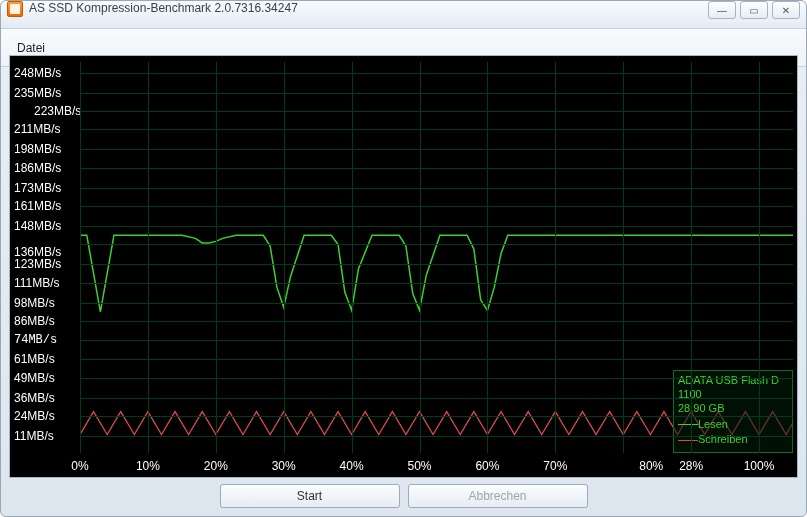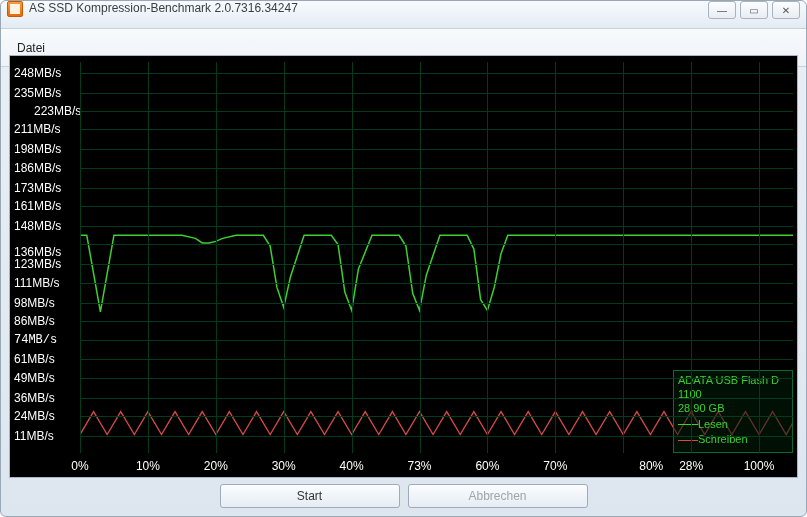--- a/index.html
+++ b/index.html
@@ -217,21 +217,21 @@
         <div class="x-label" style="left: 0%;">0%</div>
         <div class="grid-v" style="left: 9.52381%;"></div>
         <div class="x-label" style="left: 9.52381%;">10%</div>
         <div class="grid-v" style="left: 19.0476%;"></div>
         <div class="x-label" style="left: 19.0476%;">20%</div>
         <div class="grid-v" style="left: 28.5714%;"></div>
         <div class="x-label" style="left: 28.5714%;">30%</div>
         <div class="grid-v" style="left: 38.0952%;"></div>
         <div class="x-label" style="left: 38.0952%; margin-top: 20px;">40%</div>
         <div class="grid-v" style="left: 47.619%;"></div>
-        <div class="x-label" style="left: 47.619%;">73%</div>
+        <div class="x-label" style="left: 47.619%;">50%</div>
         <div class="grid-v" style="left: 57.1429%;"></div>
         <div class="x-label" style="left: 57.1429%;">60%</div>
         <div class="grid-v" style="left: 66.6667%;"></div>
         <div class="x-label" style="left: 66.6667%;">70%</div>
         <div class="grid-v" style="left: 76.1905%;"></div>
         <div class="x-label" style="left: 76.1905%; margin-left: 28px;">80%</div>
         <div class="grid-v" style="left: 85.7143%;"></div>
         <div class="x-label" style="left: 85.7143%;">28%</div>
         <div class="grid-v" style="left: 95.2381%;"></div>
         <div class="x-label" style="left: 95.2381%;">100%</div>

